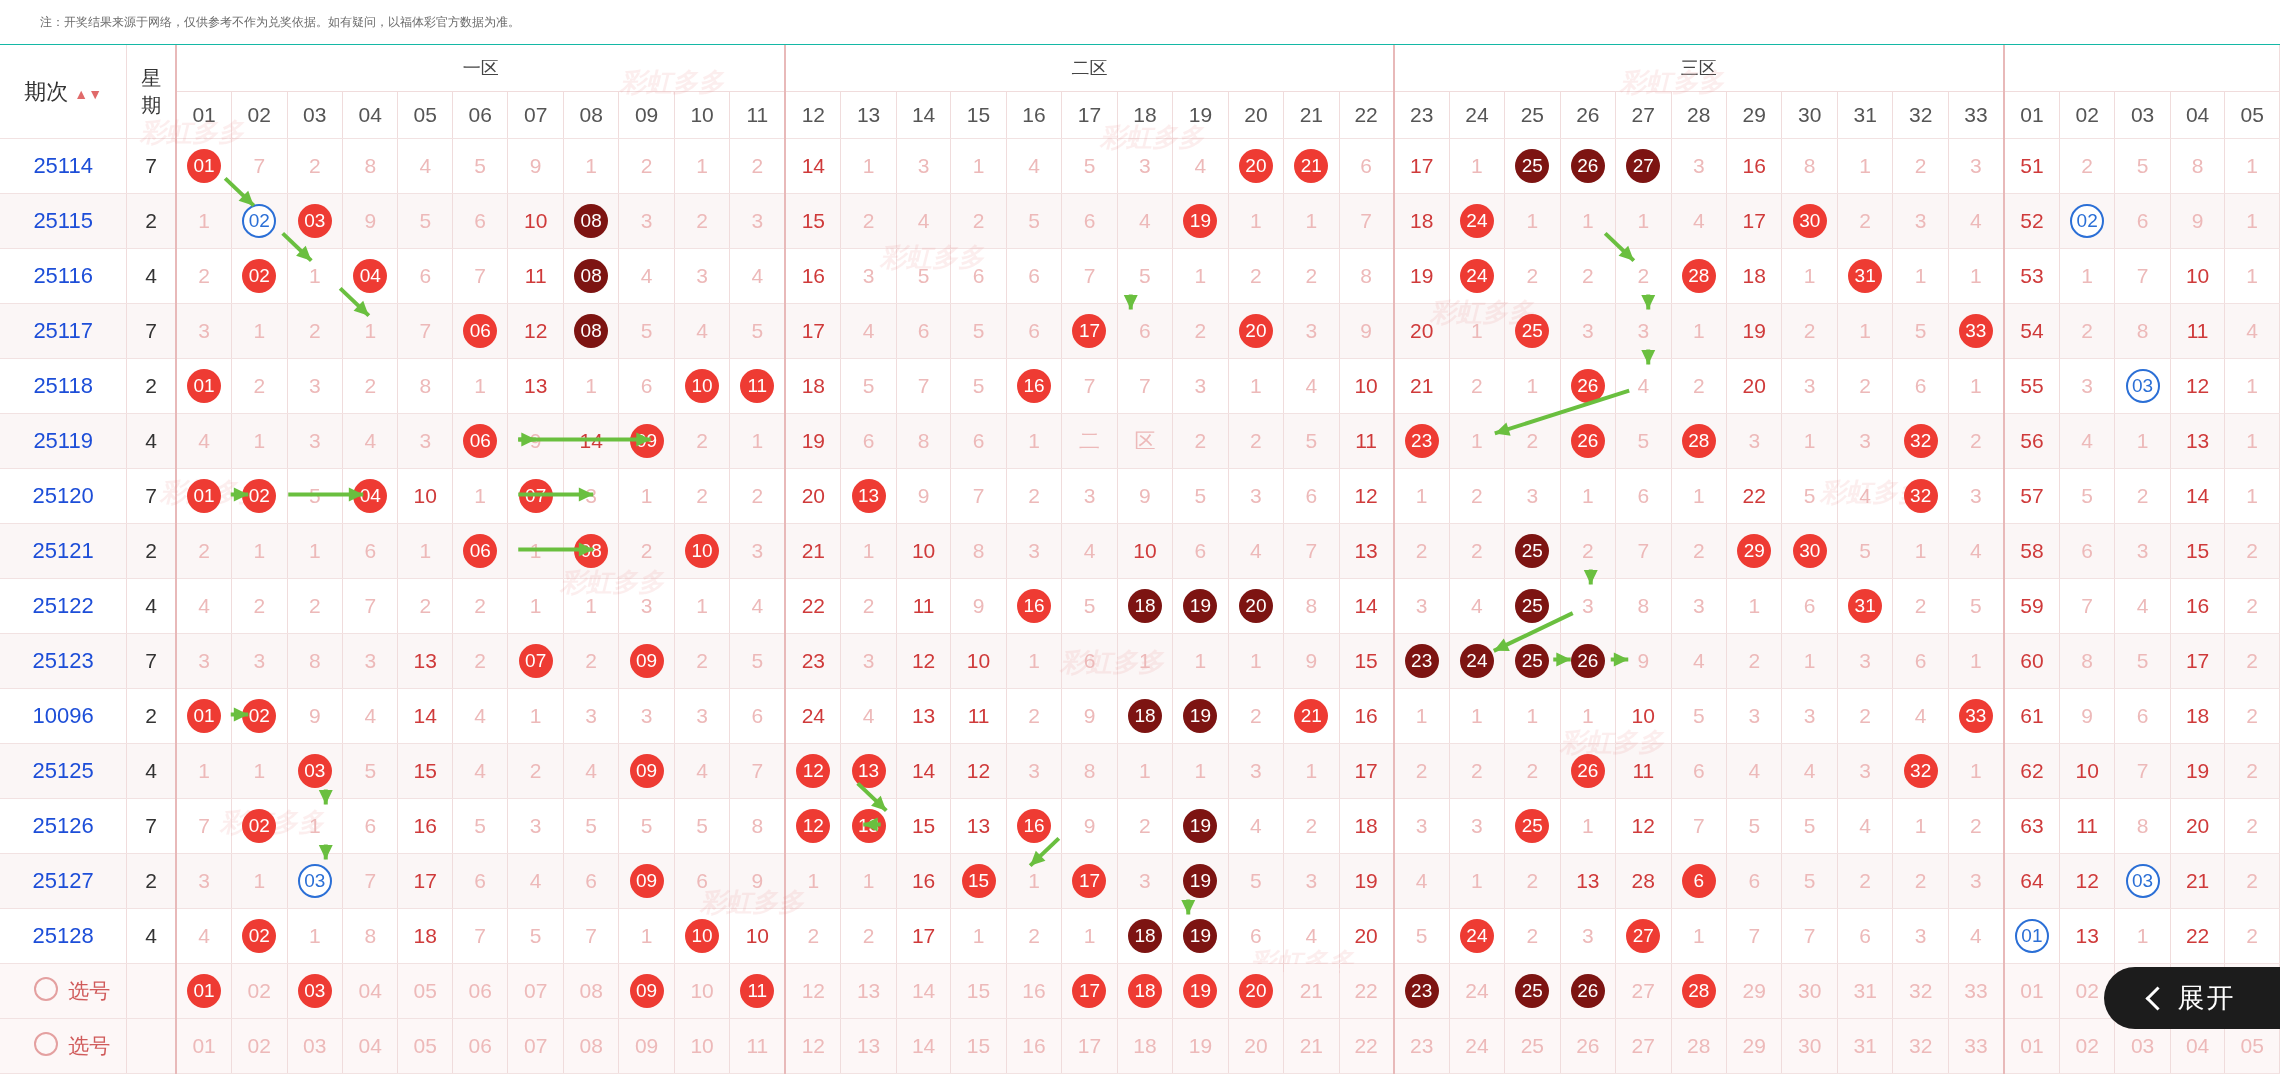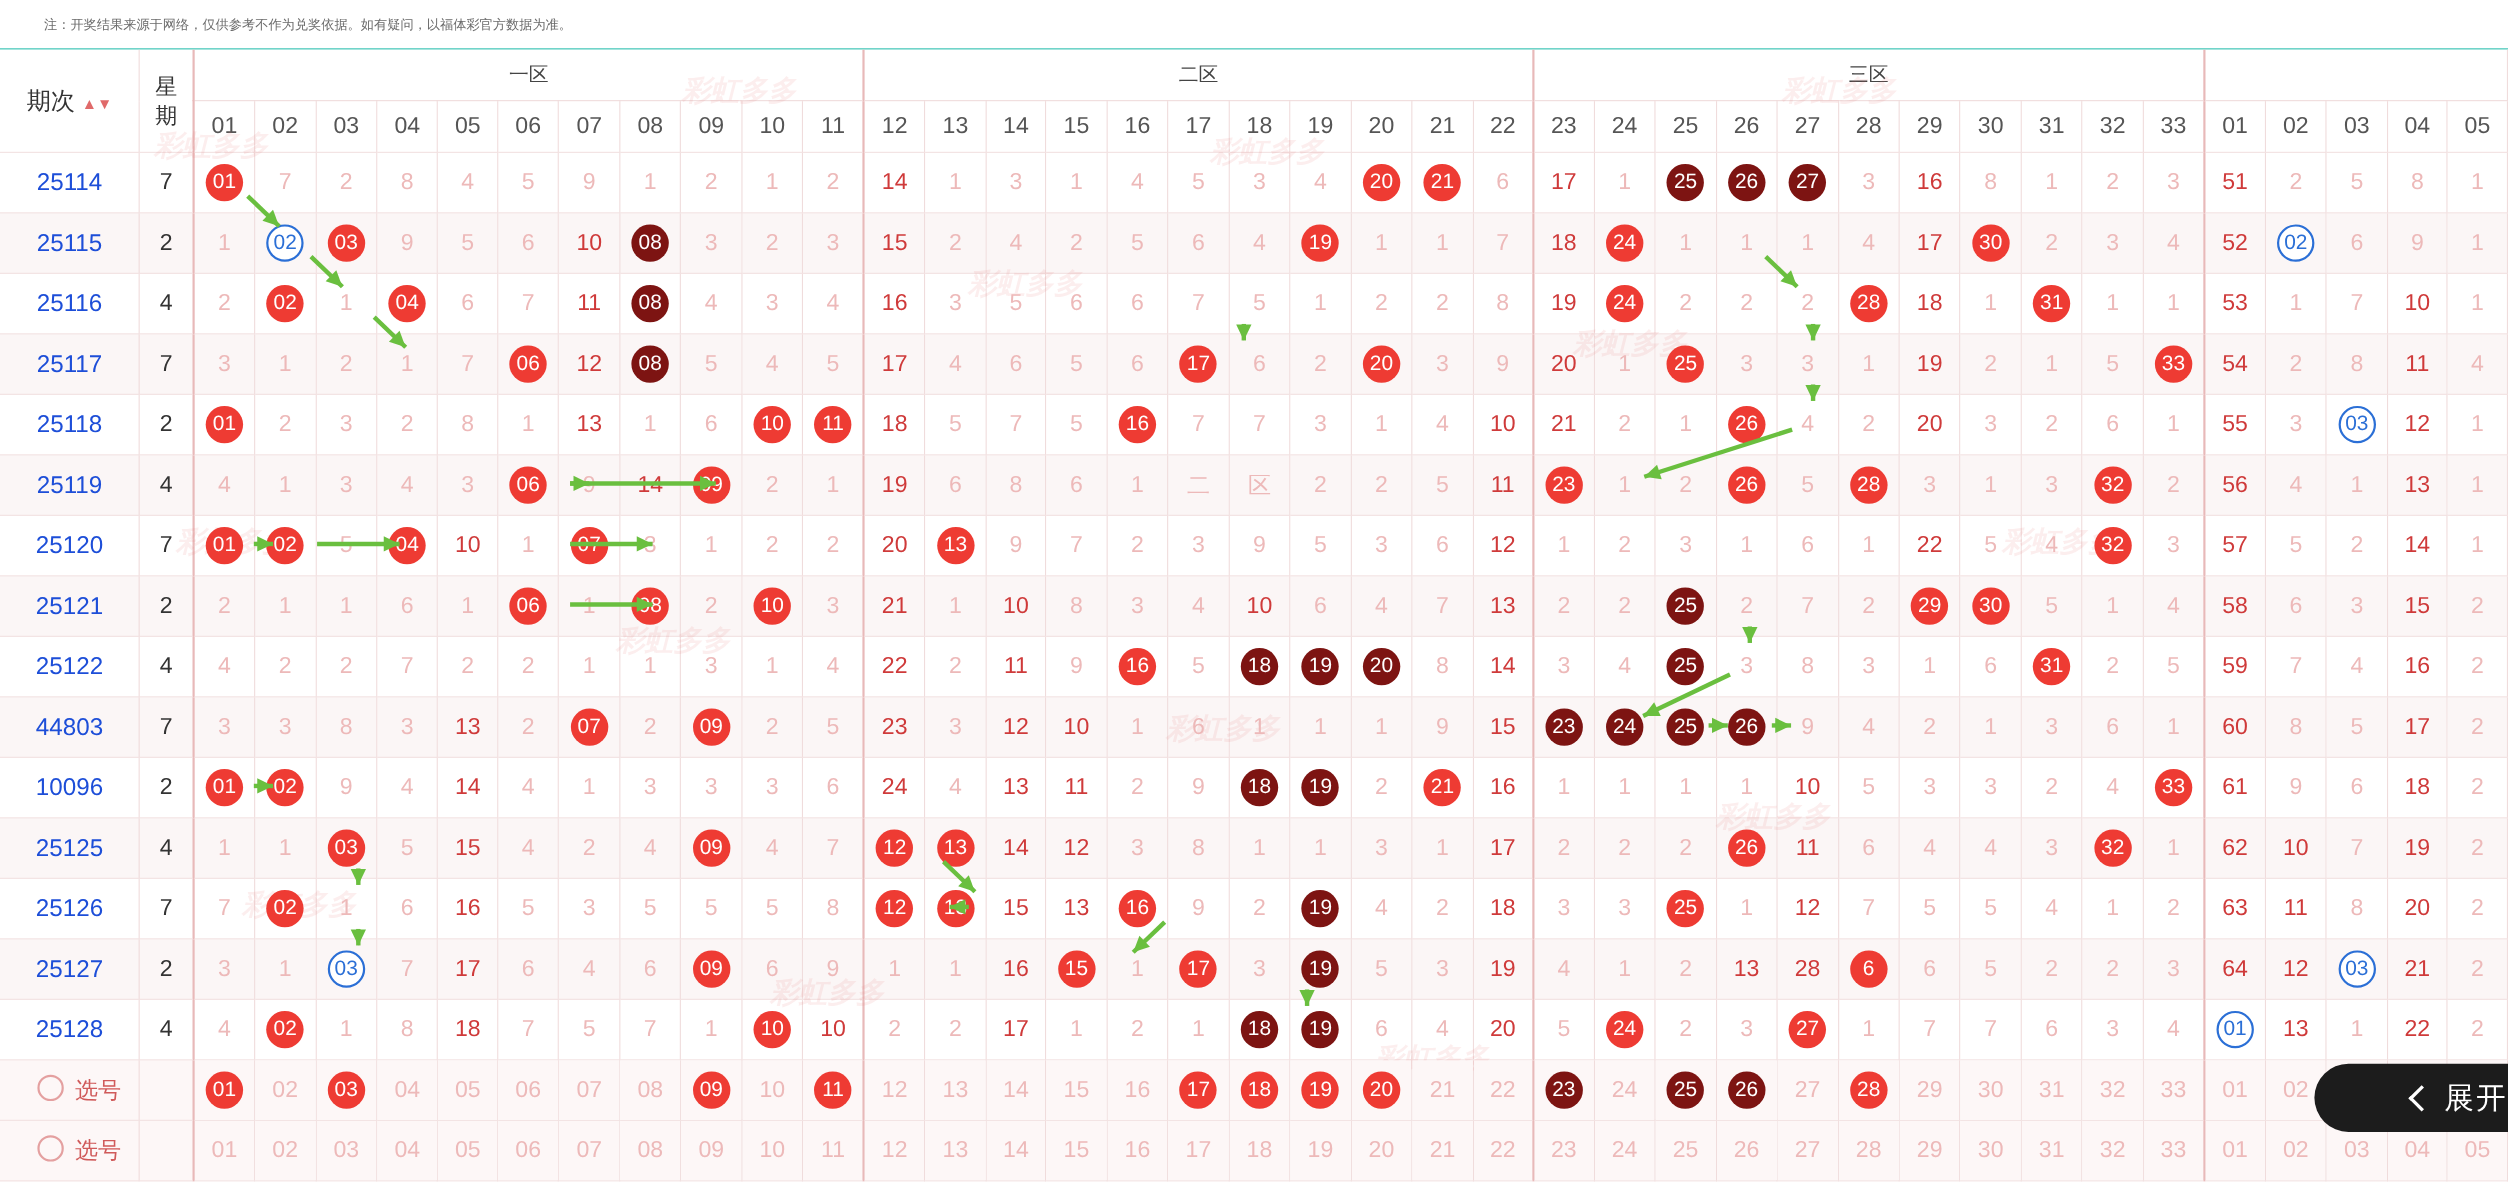--- a/index.html
+++ b/index.html
@@ -46,21 +46,21 @@
     display:inline-block;width:20px;height:20px;border-radius:50%;
     border:2px solid #e4a0a0;margin-right:10px;vertical-align:-3px;
   }
   .wm{
     position:absolute;color:rgba(233,120,120,.13);font-size:26px;font-weight:bold;
     pointer-events:none;white-space:nowrap;user-select:none;font-style:italic;
   }
   .expand{
     position:absolute;right:0;bottom:52px;width:176px;height:62px;
     background:#1c1c1c;color:#fff;border-radius:34px 0 0 34px;
-    display:flex;align-items:center;justify-content:flex-end;gap:12px;
+    display:flex;align-items:center;justify-content:center;gap:12px;
     font-size:27px;letter-spacing:2px;
   }
   .chev{display:inline-block;width:14px;height:14px;border-left:3px solid #fff;border-bottom:3px solid #fff;transform:rotate(45deg);}
   svg.arrows{position:absolute;left:0;top:0;pointer-events:none;}
 </style>
 </head>
 <body>
 
 <div class="note">注：开奖结果来源于网络，仅供参考不作为兑奖依据。如有疑问，以福体彩官方数据为准。</div>
 
@@ -547,21 +547,21 @@
           <td class="cell"><span class="ball r">31</span></td>
           <td class="cell dim">2</td>
           <td class="cell sep dim">5</td>
           <td class="cell red">59</td>
           <td class="cell dim">7</td>
           <td class="cell dim">4</td>
           <td class="cell red">16</td>
           <td class="cell dim">2</td>
         </tr>
         <tr>
-          <td class="issue">44803</td>
+          <td class="issue">25123</td>
           <td class="week sep">7</td>
           <td class="cell dim">3</td>
           <td class="cell dim">3</td>
           <td class="cell dim">8</td>
           <td class="cell dim">3</td>
           <td class="cell red">13</td>
           <td class="cell dim">2</td>
           <td class="cell"><span class="ball r">07</span></td>
           <td class="cell dim">2</td>
           <td class="cell"><span class="ball r">09</span></td>

